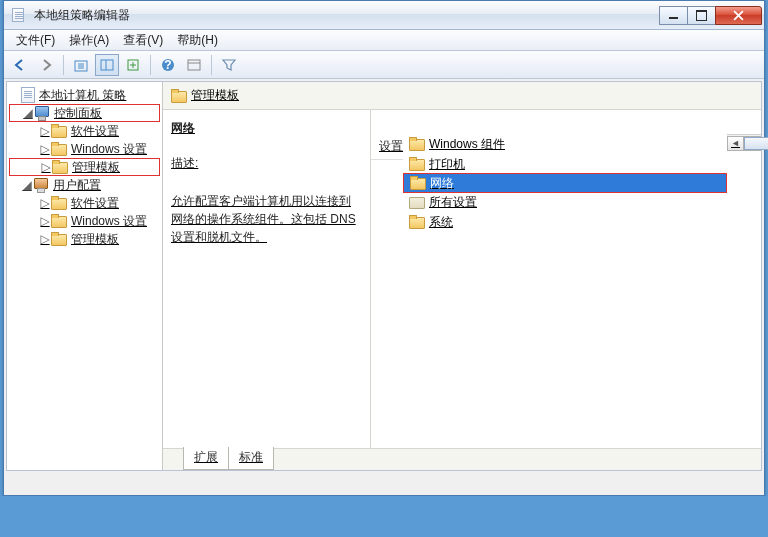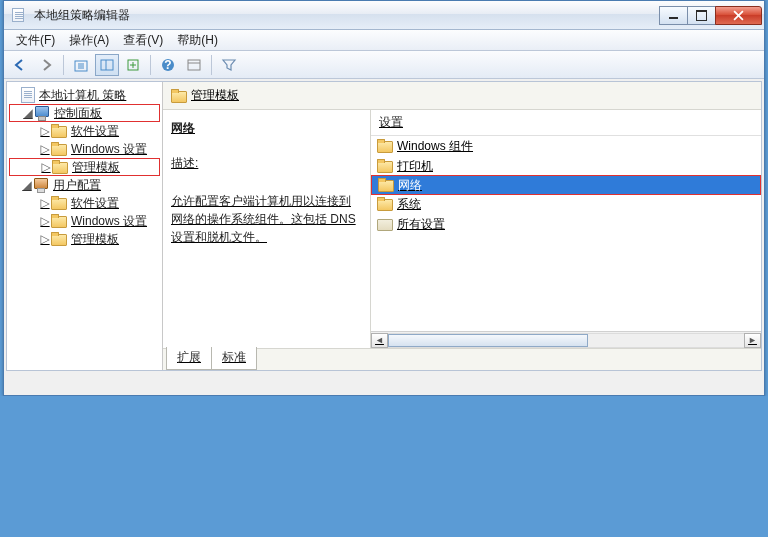--- a/index.html
+++ b/index.html
@@ -1,17 +1,17 @@
 <!DOCTYPE html>
 <html><head>
 <meta charset="utf-8">
 <style>
   * { margin: 0; padding: 0; box-sizing: border-box; font-family: "Microsoft YaHei", "SimSun", Arial, sans-serif; font-size: 12px; }
   body { background: #5b9bd5; display: flex; align-items: center; justify-content: center; }
-  .window { width: 762px; height: 396px; background: #f0f0f0; border: 1px solid #4a7bb0; box-shadow: 0 0 3px rgba(0,0,0,0.3); display: flex; flex-direction: column; position: relative; }
+  .window { width: 762px; height: 496px; background: #f0f0f0; border: 1px solid #4a7bb0; box-shadow: 0 0 3px rgba(0,0,0,0.3); display: flex; flex-direction: column; position: relative; }
   .titlebar { height: 29px; background: linear-gradient(to bottom, #fdfdfe, #e8edf5 45%, #d5e0ee 46%, #e6eef8); border-bottom: 1px solid #a4b7cf; display: flex; align-items: center; padding: 0 2px; }
   .titlebar .icon-slot { width: 18px; height: 18px; margin: 0 5px; display: flex; align-items: center; justify-content: center; }
   .titlebar .title-text { flex: 1; color: #222; font-size: 12px; }
   .winbtns { display: flex; }
   .winbtn { width: 29px; height: 19px; border: 1px solid #7a8eaa; background: linear-gradient(to bottom,#f7fbff,#d4e1f1); margin-left: -1px; display:flex;align-items:center;justify-content:center; }
   .winbtn.close { width: 47px; background: linear-gradient(to bottom,#f39e8f,#d9523a 45%,#c83a26 46%,#df6a52); border-color:#8a2e1e; border-top-right-radius:3px; }
   .winbtn.min::before { content:''; width:9px; height:2px; background:#2a2a2a; position:relative; top:3px; }
   .winbtn.max::before { content:''; width:9px; height:8px; border:1px solid #2a2a2a; border-top-width:2px; }
   .winbtn.close svg { width:11px; height:11px; }
   .menubar { height: 21px; background: linear-gradient(to bottom,#fcfdfe,#e9eef6); border-bottom: 1px solid #bcc7d8; display:flex; align-items:center; padding-left: 6px; gap: 2px;}
@@ -36,32 +36,32 @@
   .allset-ico { width:16px;height:14px;margin-right:4px;display:inline-block;position:relative;}
   .allset-ico::before{content:'';position:absolute;left:0;top:2px;width:14px;height:10px;background:linear-gradient(to bottom,#f2eedd,#e4dcc0);border:1px solid #b0a77c;border-radius:1px;}
   .redbox{border:1px solid #e03030;}
   .right { flex:1; display:flex; flex-direction:column; }
   .right-header { height:28px; background:#f5f5f0; border-bottom:1px solid #d6d6d0; display:flex; align-items:center; padding-left:8px; }
   .right-body { flex:1; display:flex; position:relative; }
   .descpane { width:208px; padding:10px 8px; border-right:1px solid #d6d6d0;}
   .descpane .hd { font-weight:bold; color:#222; margin-bottom:18px;}
   .descpane .lbl { color:#222; margin-bottom:20px;}
   .descpane .txt { color:#222; line-height:18px;}
-  .listpane { flex:1; display:flex; flex-direction:column; }
+  .listpane { flex:1; display:flex; flex-direction:row;margin-top:24px; }
   .listhdr { height:26px; border-bottom:1px solid #e0e0e0; display:flex; align-items:center; padding-left:8px; color:#222;}
   .listitems { flex:1; overflow:hidden;}
   .litem { height:20px; display:flex; align-items:center; padding-left:6px; }
   .litem.selected { background:#2f7bd9; color:#fff;}
   .litem.selected .folder-ico::before{background:linear-gradient(to bottom,#fde9a8,#f3c762);}
   .litem.redbox { border:1px solid #e03030; margin:-1px 0;}
   .hscroll { height:17px; background:#f0f0f0; border-top:1px solid #d0d0d0; display:flex; align-items:center;}
   .hscroll .lbtn,.hscroll .rbtn{width:17px;height:15px;background:linear-gradient(to bottom,#fff,#e4e4e4);border:1px solid #b0b0b0;display:flex;align-items:center;justify-content:center;font-size:9px;color:#555;}
   .hscroll .track{flex:1;height:15px;background:#efefef;border-top:1px solid #dcdcdc;border-bottom:1px solid #dcdcdc;position:relative;}
   .hscroll .thumb{position:absolute;left:0;top:0;width:200px;height:13px;background:linear-gradient(to bottom,#f5f8fc,#d6e2f0);border:1px solid #8fa9c7;}
-  .tabs { height:22px; display:flex; align-items:flex-end; padding-left:3px; gap:-1px; border-top:1px solid #d6d6d0; background:#f5f5f0;}
+  .tabs { height:22px; display:flex; align-items:flex-end; padding-left:20px; gap:-1px; border-top:1px solid #d6d6d0; background:#f5f5f0;}
   .tab { padding:2px 10px 3px; background:#fff; border:1px solid #b8b8b0; border-top:none; font-size:12px; color:#333; margin-right:-1px;}
   .tab.active { background:#fff; position:relative; }
   .statusbar { height:22px; background:#f0f0f0; }
   svg{display:block;}
 </style>
 </head>
 <body>
 
 <div class="window">
   <div class="titlebar">
@@ -209,26 +209,26 @@
               </div>
               <div class="litem">
                 <span class="folder-ico"></span>
                 <span>打印机</span>
               </div>
               <div class="litem selected redbox">
                 <span class="folder-ico"></span>
                 <span>网络</span>
               </div>
               <div class="litem">
-                <span class="folder-ico"></span>
-                <span>系统</span>
-              </div>
-              <div class="litem">
                 <span class="allset-ico"></span>
                 <span>所有设置</span>
+              </div>
+              <div class="litem">
+                <span class="folder-ico"></span>
+                <span>系统</span>
               </div>
             </div>
           <div class="hscroll">
             <div class="lbtn">◄</div>
             <div class="track">
                 <div class="thumb"></div>
               </div>
             <div class="rbtn">►</div>
           </div>
         </div>

